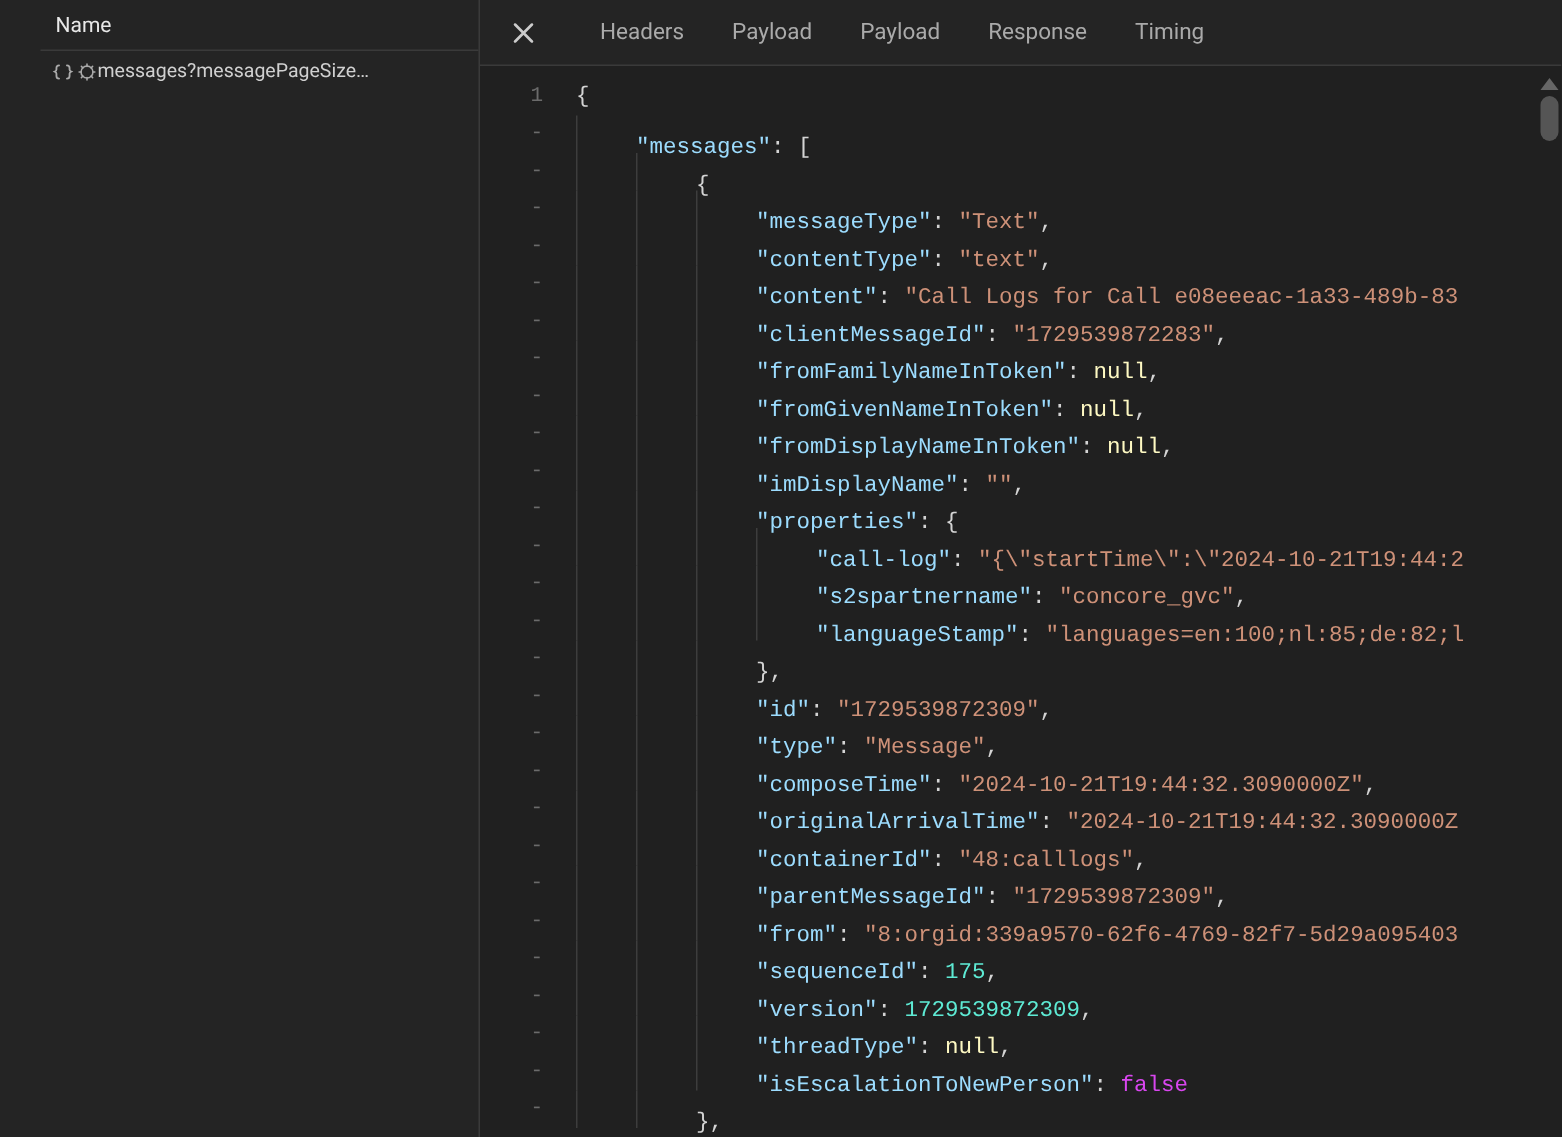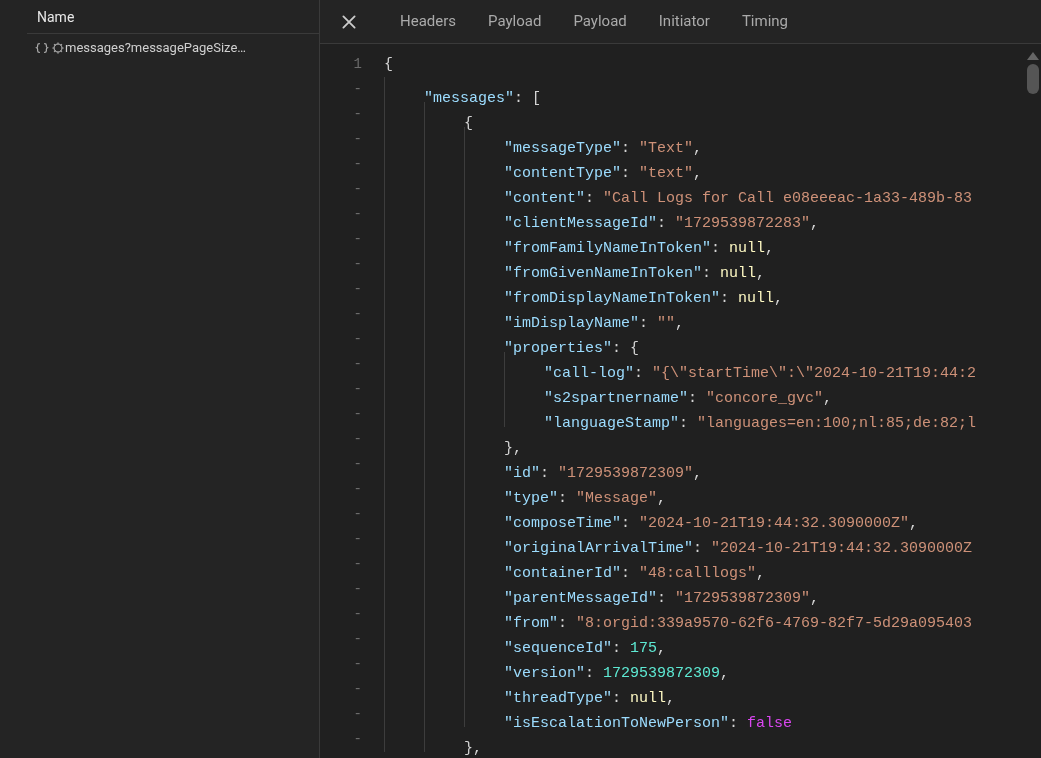--- a/index.html
+++ b/index.html
@@ -134,21 +134,21 @@
     <div class="tabbar">
       <div class="close-btn" title="Close">
         <svg width="18" height="18" viewBox="0 0 16 16" fill="none">
           <path d="M3 3l10 10M13 3 3 13" stroke="#ccc" stroke-width="1.6" stroke-linecap="round"></path>
         </svg>
       </div>
       <div class="tabs">
         <div class="tab">Headers</div>
         <div class="tab">Payload</div>
         <div class="tab">Payload</div>
-        <div class="tab">Initiator</div>
+        <div class="tab">Response</div>
         <div class="tab">Timing</div>
       </div>
     </div>
 
     <div class="code-area">
       <div class="gutter" id="gutter">
           <span class="ln">1</span>
           <span class="ln">-</span>
           <span class="ln">-</span>
           <span class="ln">-</span>

